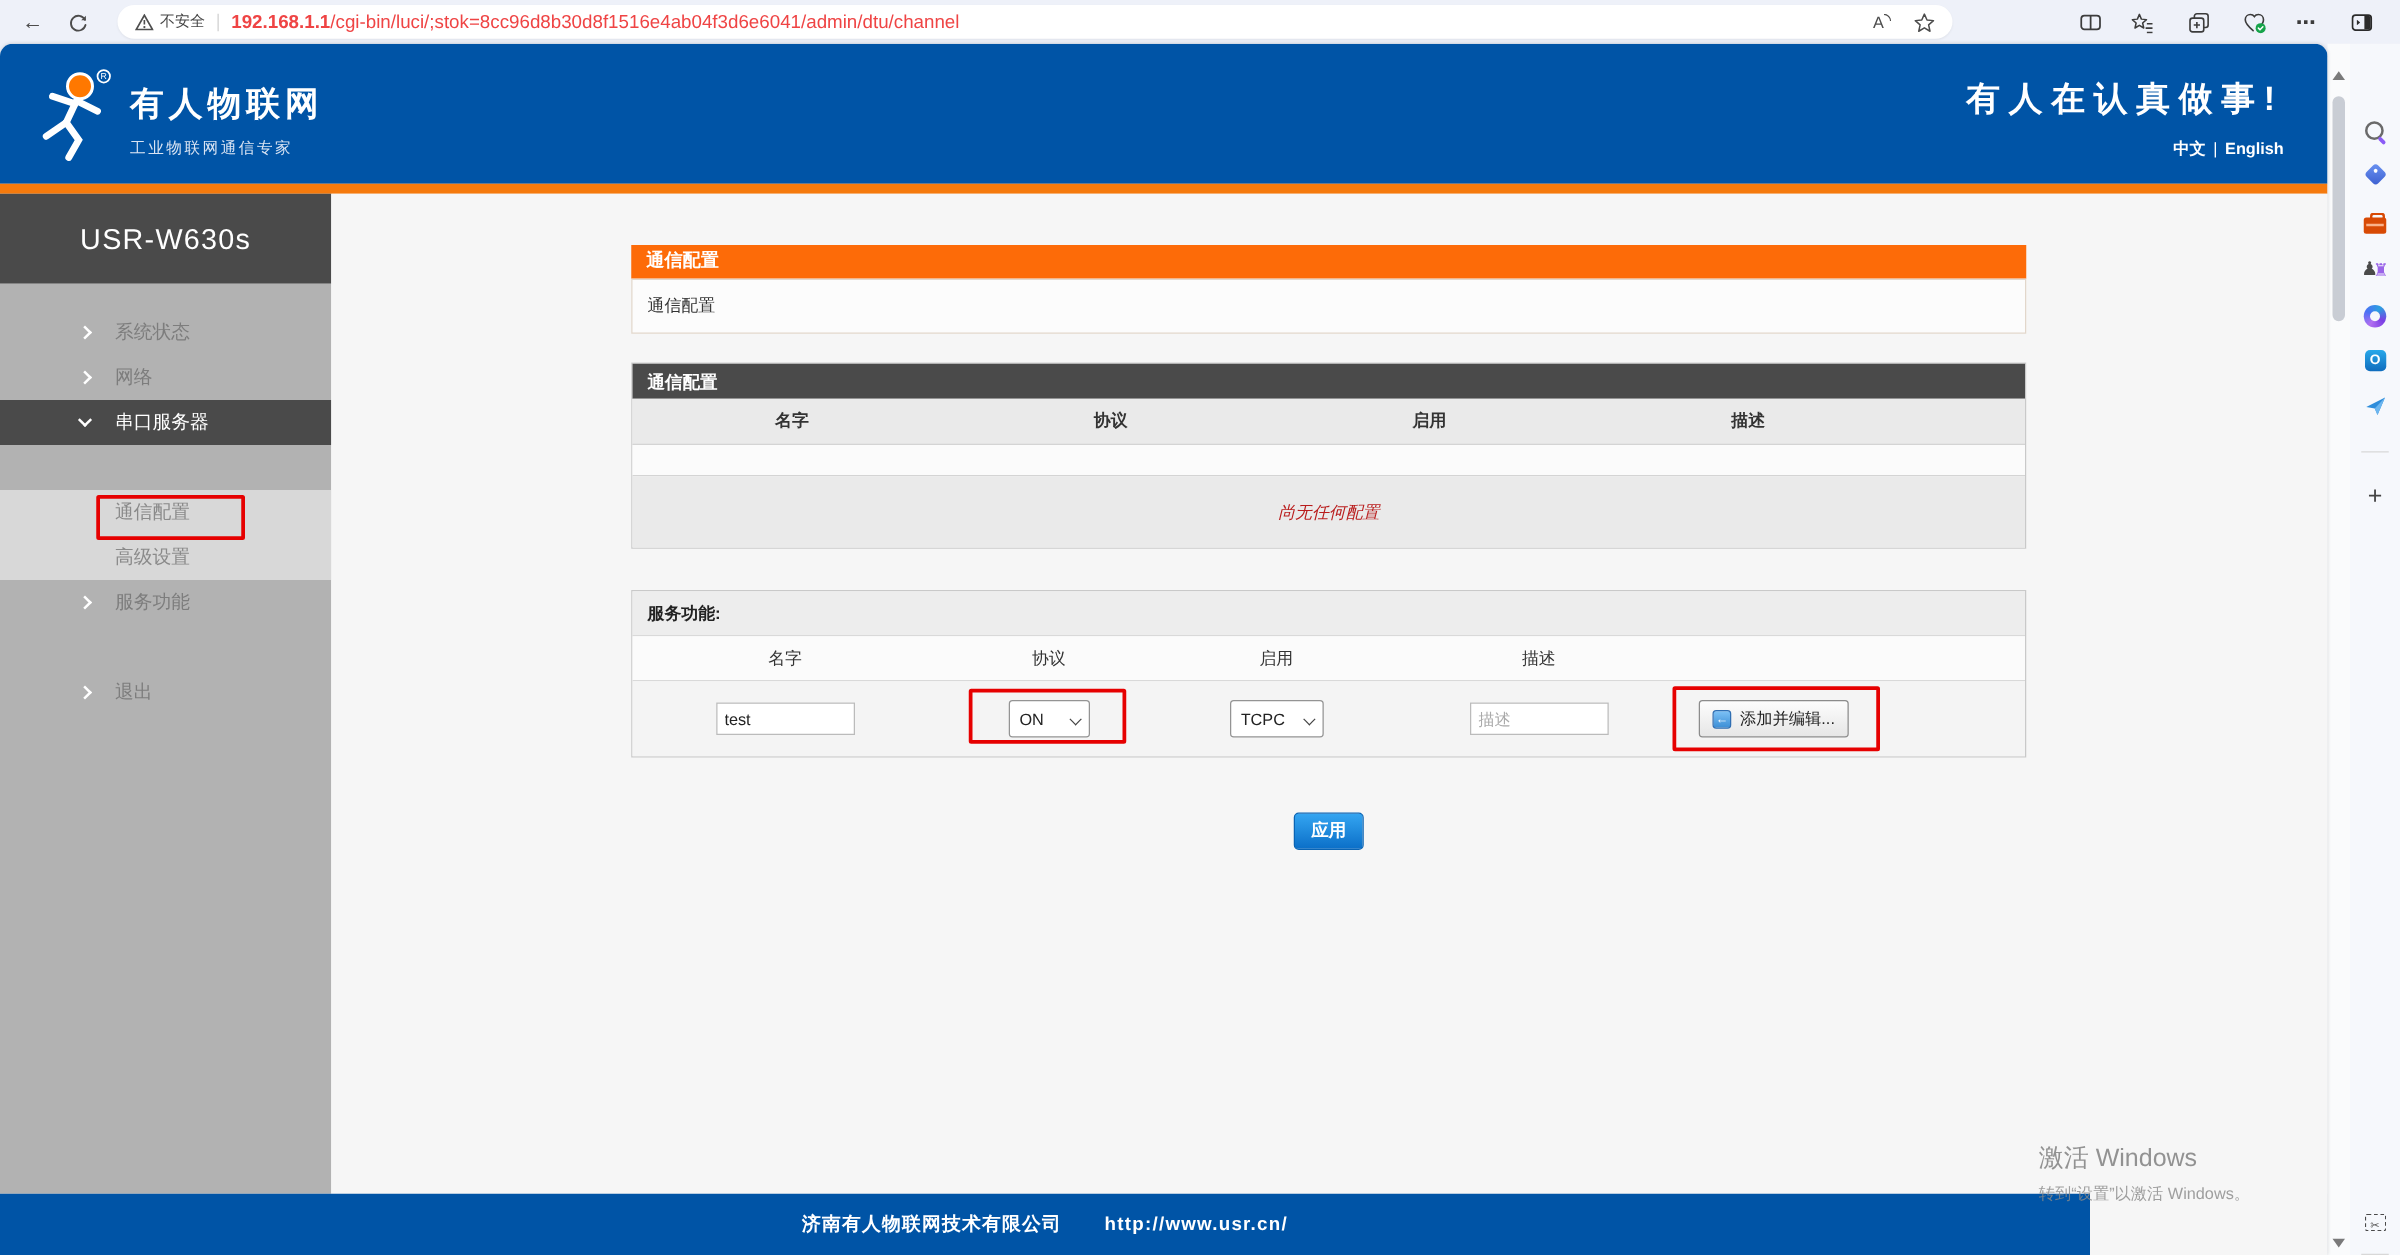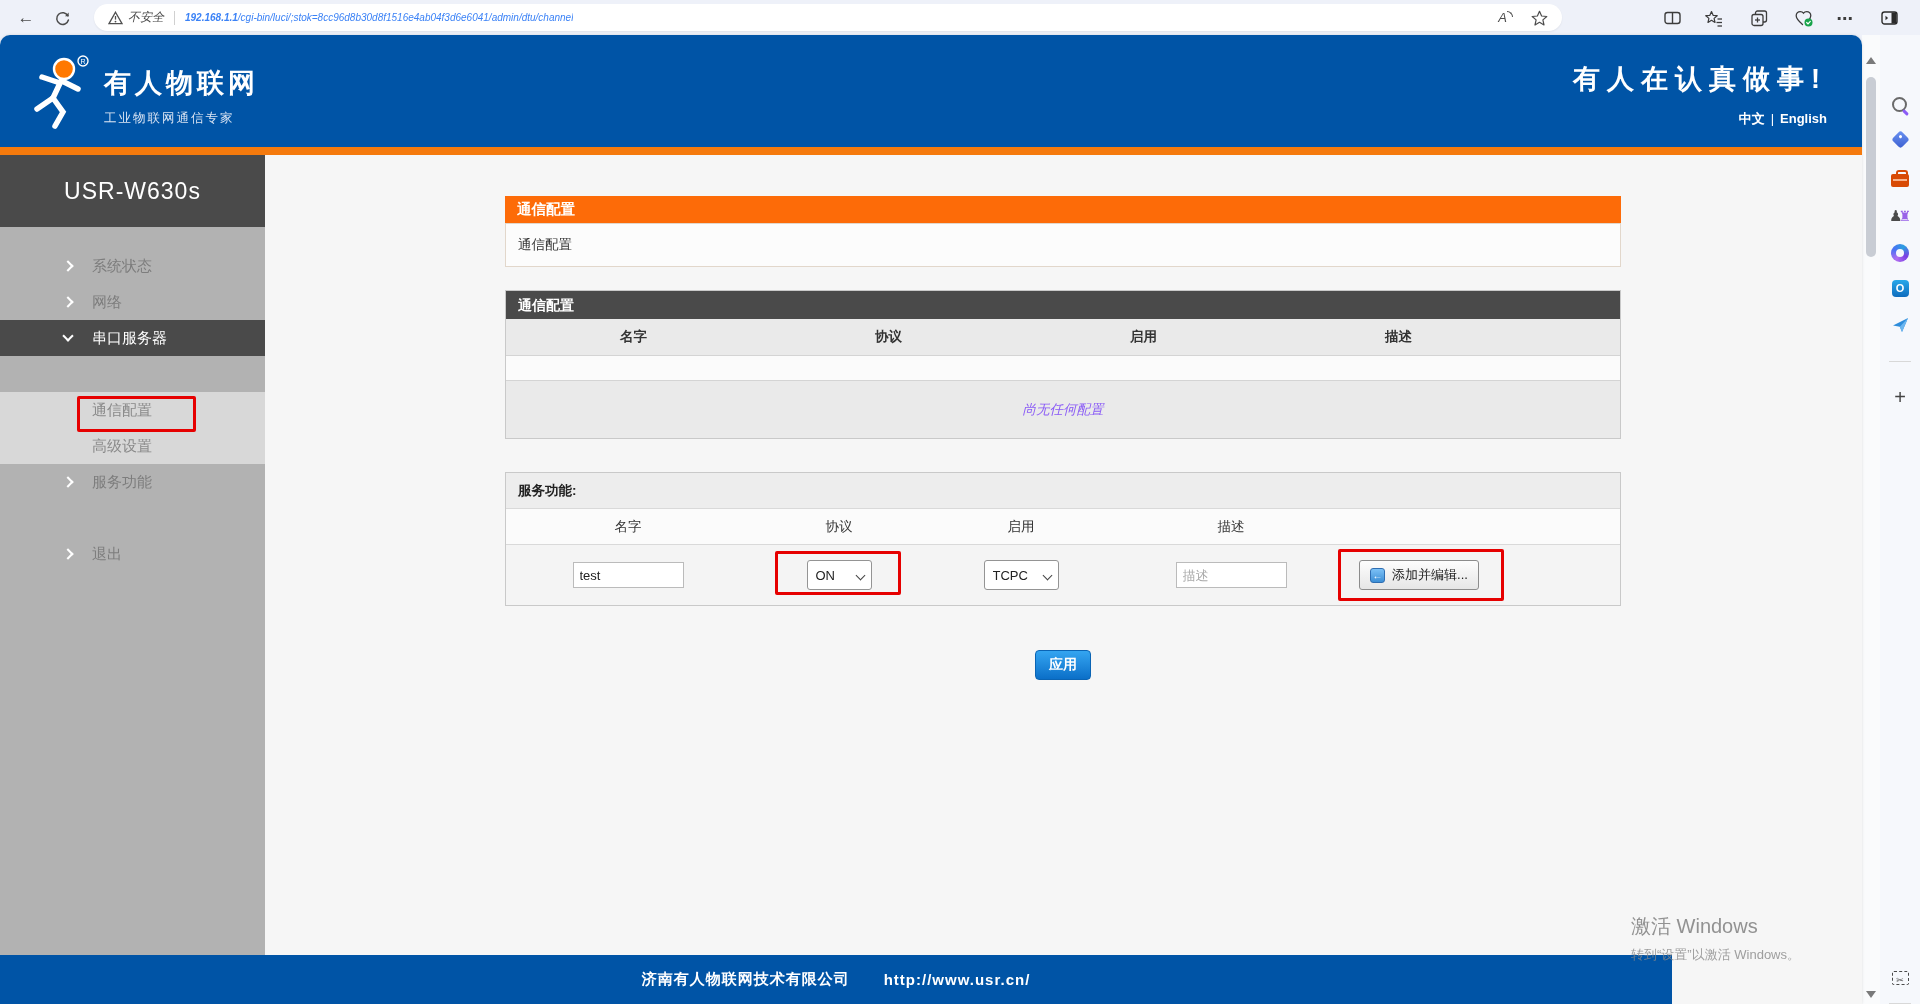--- a/index.html
+++ b/index.html
@@ -4,25 +4,25 @@
 <style>
   * { margin:0; padding:0; box-sizing:border-box; }
   html,body { width:1920px; height:1004px; overflow:hidden; }
   body { position:relative; background:#eef1f9; font-family:"Liberation Sans","DejaVu Sans",sans-serif; }
 
   
   .topbar { position:absolute; left:0; top:0; width:1920px; height:35px; background:#eef1f9; display:flex; align-items:center; }
   .nav-btn { position:absolute; top:4px; width:28px; height:28px; display:flex; align-items:center; justify-content:center; color:#4c4c4c; font-size:17px; border-radius:5px; }
   .nav-back { left:12px; }
   .nav-refresh { left:48px; }
-  .url-pill { position:absolute; left:94px; top:4px; width:1468px; height:27px; background:#fff; border-radius:14px; display:flex; align-items:center; padding:0 14px; box-shadow:0 1px 2px rgba(0,0,0,.06);font-style:italic; }
+  .url-pill { position:absolute; left:94px; top:4px; width:1468px; height:27px; background:#fff; border-radius:14px; display:flex; align-items:center; padding:0 14px; box-shadow:0 1px 2px rgba(0,0,0,.06); }
   .warn-ico { width:15px; height:14px; margin-right:5px; flex:0 0 auto; }
   .sec-label { font-size:12px; color:#474747; white-space:nowrap; }
   .pill-div { width:1px; height:14px; background:#d0d0d0; margin:0 10px; }
-  .url-text { font-size:10px; color:#3b82f6; white-space:nowrap; overflow:hidden; }
+  .url-text { font-size:15px; color:#ef4444; white-space:nowrap; overflow:hidden; }
   .url-domain { font-weight:700; }
   .pill-right { margin-left:auto; display:flex; align-items:center; gap:18px; }
   .ra-ico { font-size:13px; color:#4c4c4c; font-weight:400; position:relative; padding-right:6px; }
   .ra-ico::after { content:""; position:absolute; right:0; top:1px; width:5px; height:5px; border:1.2px solid #4c4c4c; border-left:none; border-bottom:none; border-radius:0 6px 0 0; }
   .tb-ico { position:absolute; top:4px; width:28px; height:28px; display:flex; align-items:center; justify-content:center; border-radius:5px; }
   .tb-ico svg { display:block; }
   .dots { color:#3c3c3c; font-size:16px; letter-spacing:1px; font-weight:700; }
 
   
   .edgebar { position:absolute; left:1880px; top:35px; width:40px; height:969px; background:#f6f8fc; }
@@ -83,21 +83,21 @@
   
   .main-bg { position:absolute; left:265px; top:120px; width:1597px; height:800px; background:#f6f6f6; }
   .cfg-title { position:absolute; left:505px; top:161px; width:1116px; height:27px; background:#fd6b08; color:#fff; font-size:14.5px; font-weight:700; line-height:27px; padding-left:12px; }
   .cfg-box { position:absolute; left:505px; top:188px; width:1116px; height:44px; background:#fcfcfc; border:1px solid #e2d7cb; font-size:13.5px; color:#333; line-height:42px; padding-left:12px; }
 
   .table1 { position:absolute; left:505px; top:255px; width:1116px; border:1px solid #c9c9c9; background:#fff; }
   .t-darkbar { height:28px; background:#4a4a4a; color:#fff; font-size:14px; font-weight:700; line-height:28px; padding-left:12px; }
   .t-cols { height:37px; background:#eaeaea; display:grid; grid-template-columns:255px 255px 255px 255px 96px; border-bottom:1px solid #d4d4d4; }
   .t-cols div { display:flex; align-items:center; justify-content:center; font-size:13.5px; font-weight:700; color:#333; }
   .t-empty { height:25px; background:#fbfbfb; border-bottom:1px solid #d4d4d4; }
-  .t-none { height:57px; background:#eaeaea; display:flex; align-items:center; justify-content:center; font-size:13.5px; font-style:italic; color:#8b5cf6; }
+  .t-none { height:57px; background:#eaeaea; display:flex; align-items:center; justify-content:center; font-size:13.5px; font-style:italic; color:#b91c1c; }
 
   .newchan { position:absolute; left:505px; top:437px; width:1116px; border:1px solid #c9c9c9; }
   .nc-row1 { height:36px; background:#ededed; font-size:13.5px; font-weight:700; color:#222; line-height:36px; padding-left:12px; border-bottom:1px solid #d9d9d9; }
   .nc-grid { display:grid; grid-template-columns:244px 178px 186px 234px 142px 1fr; }
   .nc-head { height:36px; background:#fbfbfb; border-bottom:1px solid #d9d9d9; }
   .nc-head div { display:flex; align-items:center; justify-content:center; font-size:13.5px; color:#333; }
   .nc-inputs { height:60px; background:#f4f4f4; }
   .nc-inputs > div { display:flex; align-items:center; justify-content:center; }
   .txt-input { width:111px; height:26px; border:1px solid #bbb; background:#fff; font-size:13px; color:#222; padding:0 6px; font-family:inherit; }
   .txt-input::placeholder { color:#aaa; }

